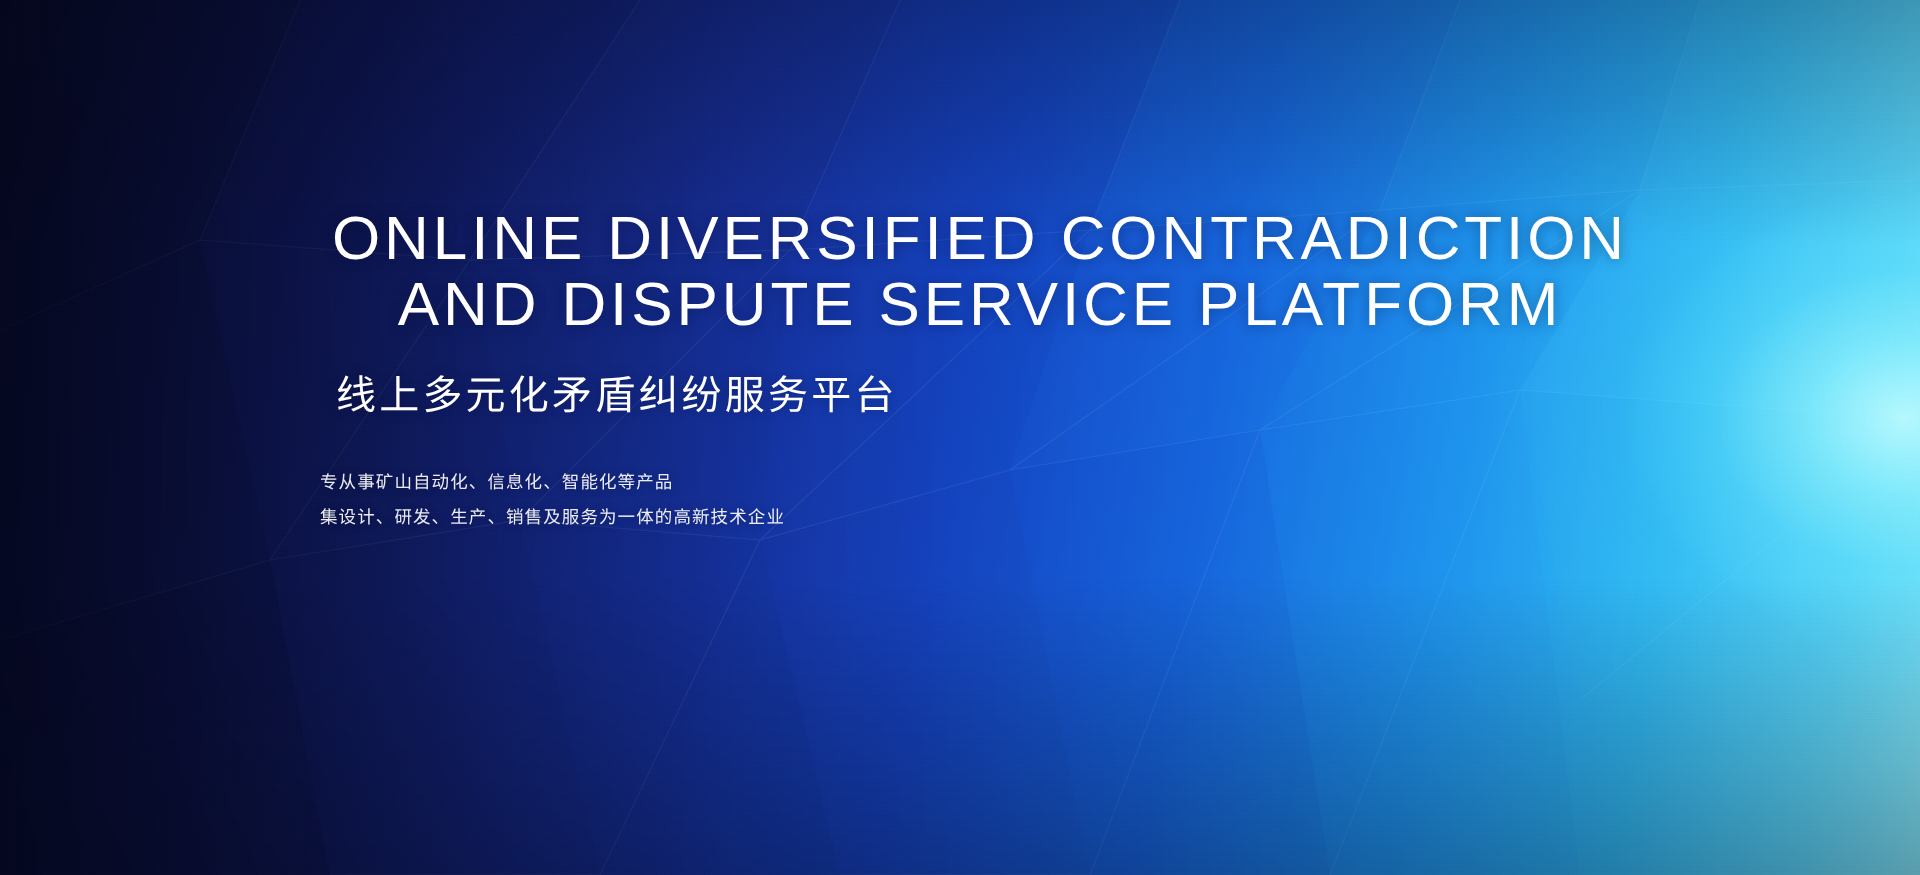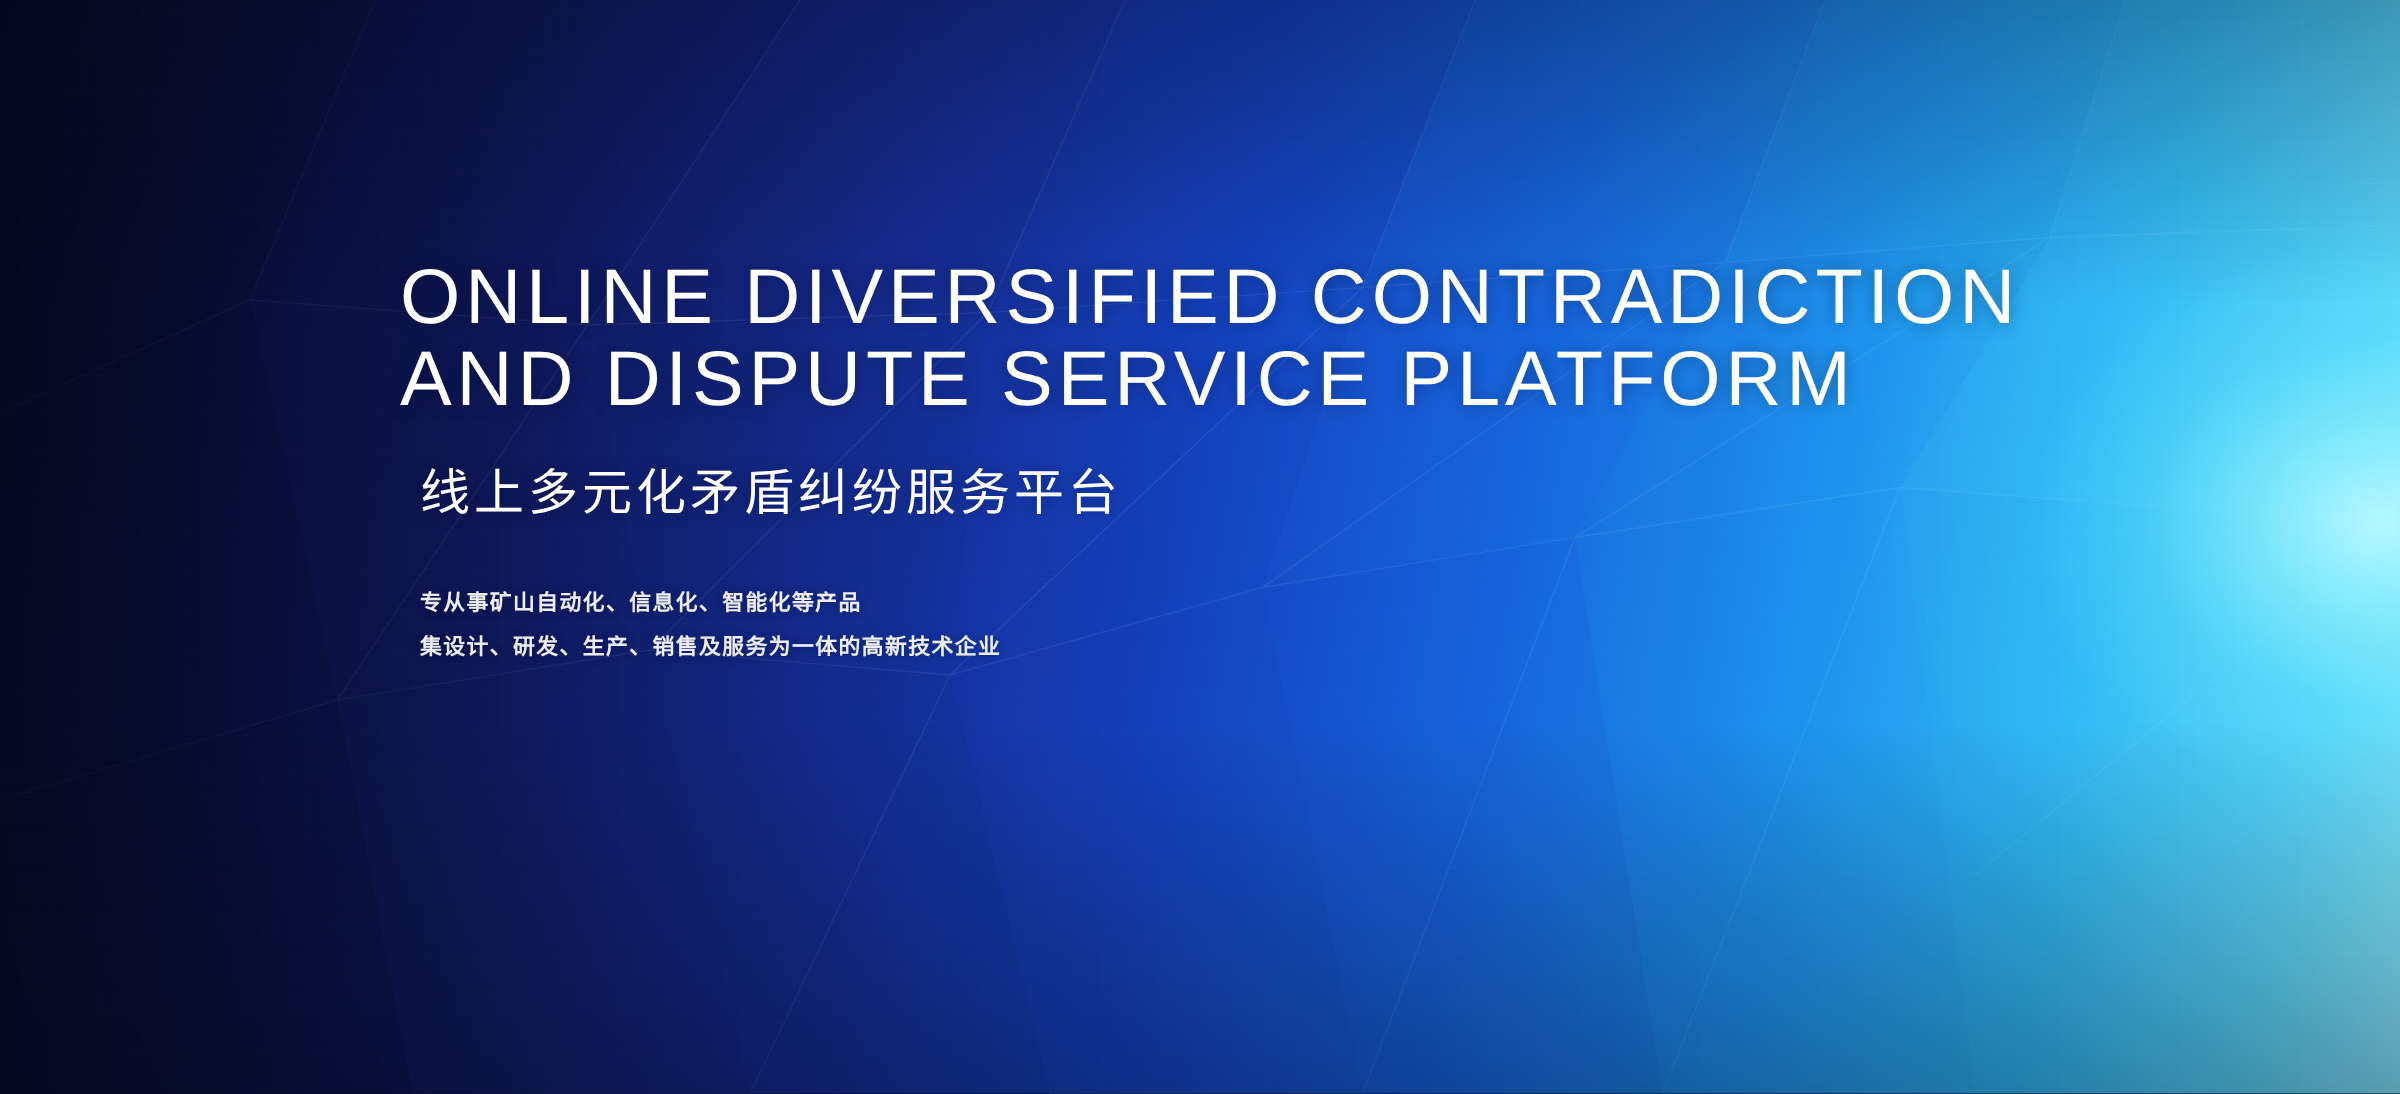--- a/index.html
+++ b/index.html
@@ -107,39 +107,40 @@
 
   #headline {
     margin: 0;
     color: #ffffff;
     font-size: 62px;
     font-weight: 300;
     line-height: 1.07;
     letter-spacing: 3.9px;
     white-space: nowrap;
     text-shadow: 0 1px 14px rgba(2,10,48,0.38);
+    text-align: center;
   }
   #headline .hl-line { display: block; }
 
   #subtitle {
     margin: 33px 0 0 16px;
     color: #ffffff;
     font-size: 40px;
     font-weight: 300;
     line-height: 1.2;
     letter-spacing: 3.2px;
     white-space: nowrap;
     text-shadow: 0 1px 12px rgba(2,10,48,0.35);
   }
 
   #tagline {
-    margin: 46px 0 0 16px;
+    margin: 46px 0 0 0;
     color: rgba(255,255,255,0.92);
     font-size: 17.5px;
-    font-weight: 700;
+    font-weight: 400;
     line-height: 2.02;
     letter-spacing: 1.1px;
     white-space: nowrap;
     text-shadow: 0 1px 8px rgba(2,10,48,0.34);
   }
   #tagline .tag-line { display: block; }
 </style>
 </head>
 <body>
 

